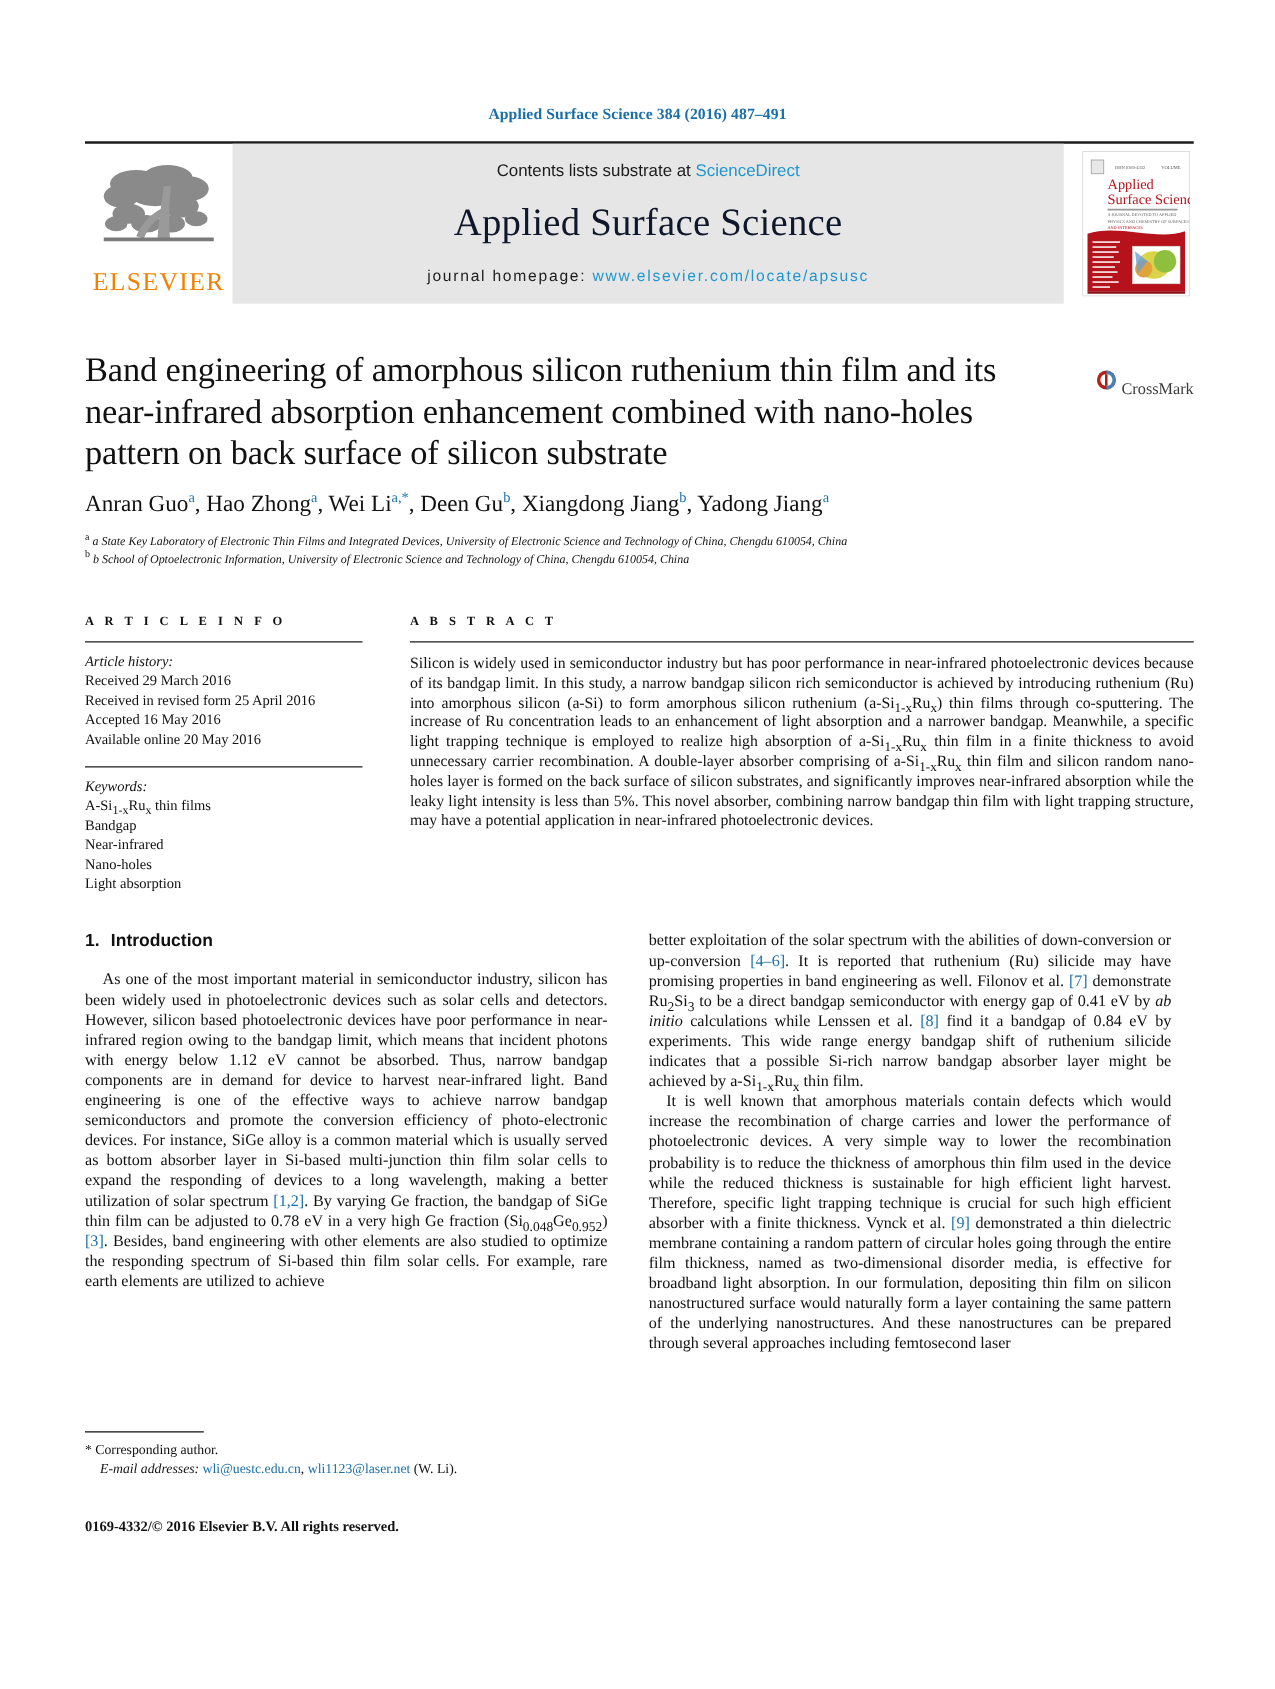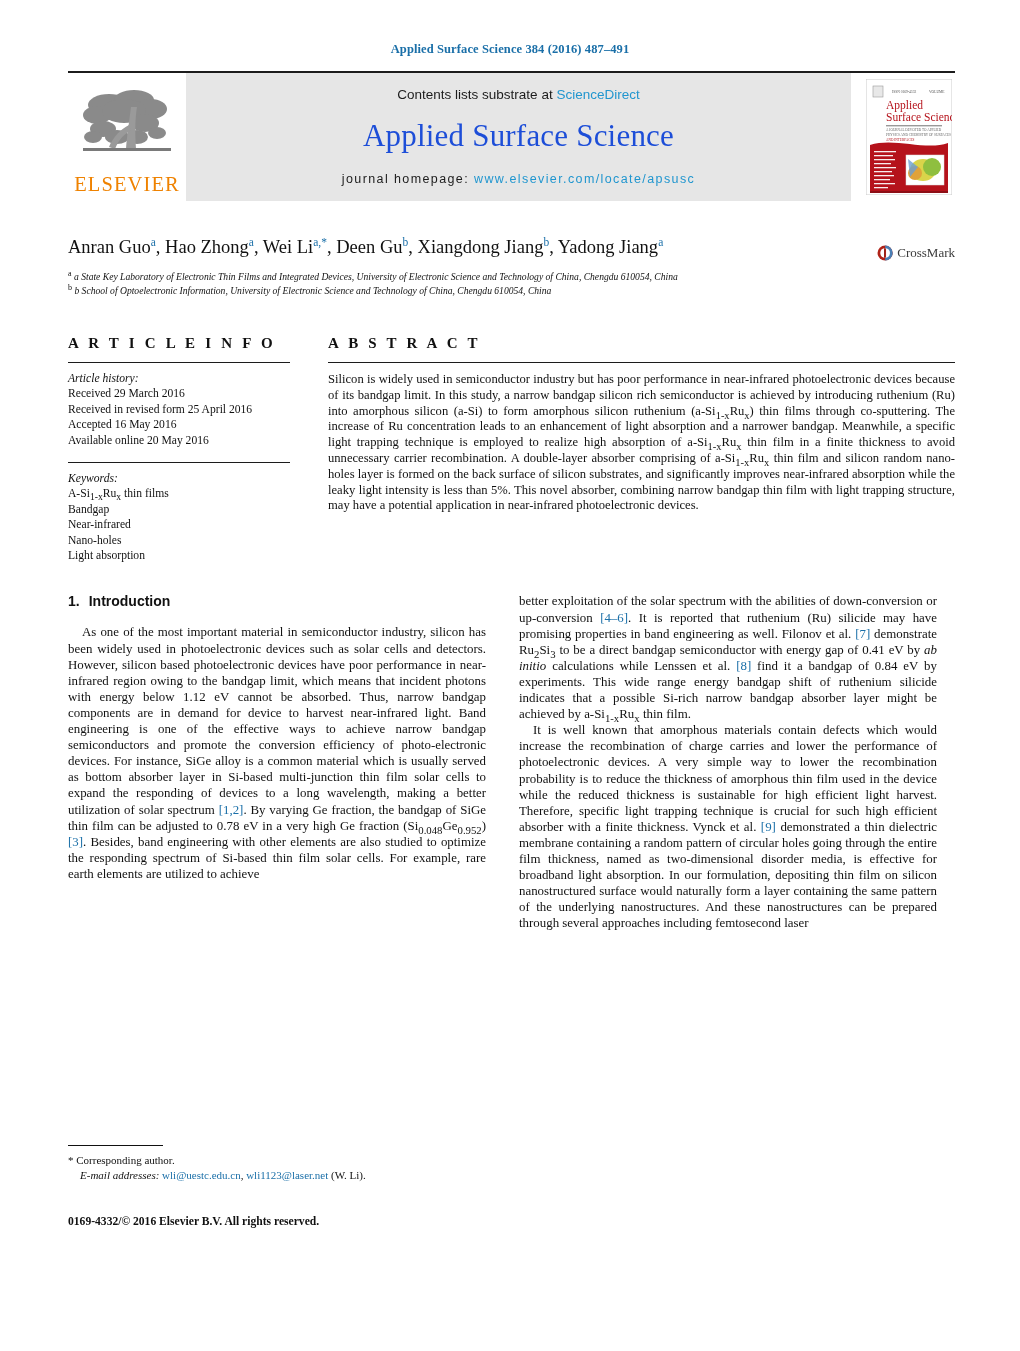--- a/index.html
+++ b/index.html
@@ -15,21 +15,21 @@
   }
   .page { position: relative; width: 1020px; height: 1351px; padding: 0; }
 
   
   .running-head {
     text-align: center;
     font-family: "Liberation Serif", serif;
     font-size: 12.5px;
     font-weight: bold;
     color: #1a6fa8;
-    padding-top: 42px;
+    padding-top: 84px;
     letter-spacing: 0.1px;
   }
 
   
   .masthead {
     margin: 14px 65px 0 68px;
     border-top: 2px solid #1c1c1c;
     display: flex;
     align-items: stretch;
     height: 130px;
@@ -63,21 +63,21 @@
   }
   .contents-line {
     font-size: 13.5px;
     font-family: "Liberation Sans", sans-serif;
     color: #1c1c1c;
   }
   .contents-line .sd { color: #2196cf; }
   .journal-title {
     font-family: "Liberation Serif", serif;
     font-size: 31px;
-    color: #1d4ed8;
+    color: #0f172a;
     margin: 16px 0 18px 0;
     letter-spacing: 0.2px;
   }
   .journal-home {
     font-family: "Liberation Sans", sans-serif;
     font-size: 12.5px;
     letter-spacing: 1.4px;
     color: #1c1c1c;
   }
   .journal-home .url { color: #2196cf; }
@@ -99,21 +99,21 @@
     font-weight: 400;
     color: #111;
     max-width: 780px;
     margin: 0;
     letter-spacing: -0.1px;
   }
   .crossmark {
     position: absolute;
     right: 0; top: -8px;
     width: 78px; height: 48px;
-    display: flex; align-items: center; gap: 4px;
+    display: flex; align-items: flex-end; gap: 4px;
   }
   .crossmark-label {
     font-family: "Liberation Serif", serif;
     font-size: 13px; color: #3b3b3b;
   }
   .authors {
     font-family: "Liberation Serif", serif;
     font-size: 18.5px;
     margin-top: 16px;
     color: #111;
@@ -132,21 +132,21 @@
   
   .info-abstract {
     margin: 38px 65px 0 68px;
     display: flex;
     gap: 0;
   }
   .col-info { width: 252px; flex: 0 0 252px; padding-right: 30px; }
   .col-abstract { flex: 1 1 auto; padding-left: 8px; }
   .sec-head {
     font-family: "Liberation Serif", serif;
-    font-size: 15px;
+    font-size: 10px;
     font-weight: bold;
     letter-spacing: 3.2px;
     color: #111;
   }
   .rule { border-top: 1.6px solid #1c1c1c; margin-top: 10px; }
   .rule-thin { border-top: 1.2px solid #1c1c1c; margin: 14px 0 0 0; }
   .info-body {
     font-family: "Liberation Serif", serif;
     font-size: 11.6px;
     line-height: 15.4px;
@@ -329,20 +329,21 @@
       <svg width="30" height="30" viewBox="0 0 30 30">
         <circle cx="15" cy="15" r="14" fill="#b02318"></circle>
         <path d="M15 1 A14 14 0 0 1 15 29 Z" fill="#4a7fb5"></path>
         <circle cx="15" cy="15" r="9" fill="#ffffff"></circle>
         <rect x="13.3" y="6.5" width="3.4" height="17" fill="#b02318"></rect>
         <rect x="13.3" y="6.5" width="1.7" height="17" fill="#8a1a12"></rect>
       </svg>
       <span class="crossmark-label">CrossMark</span>
     </div>
 
+    <h1 class="article-title">Band engineering of amorphous silicon ruthenium thin film and its near-infrared absorption enhancement combined with nano-holes pattern on back surface of silicon substrate</h1>
 
     <div class="authors">Anran Guo<sup>a</sup>, Hao Zhong<sup>a</sup>, Wei Li<sup>a,*</sup>, Deen Gu<sup>b</sup>, Xiangdong Jiang<sup>b</sup>, Yadong Jiang<sup>a</sup></div>
 
     <div class="affil">
       <div><sup>a</sup> <span>a State Key Laboratory of Electronic Thin Films and Integrated Devices, University of Electronic Science and Technology of China, Chengdu 610054, China</span></div>
       <div><sup>b</sup> <span>b School of Optoelectronic Information, University of Electronic Science and Technology of China, Chengdu 610054, China</span></div>
     </div>
   </div>
 
   <div class="info-abstract">

